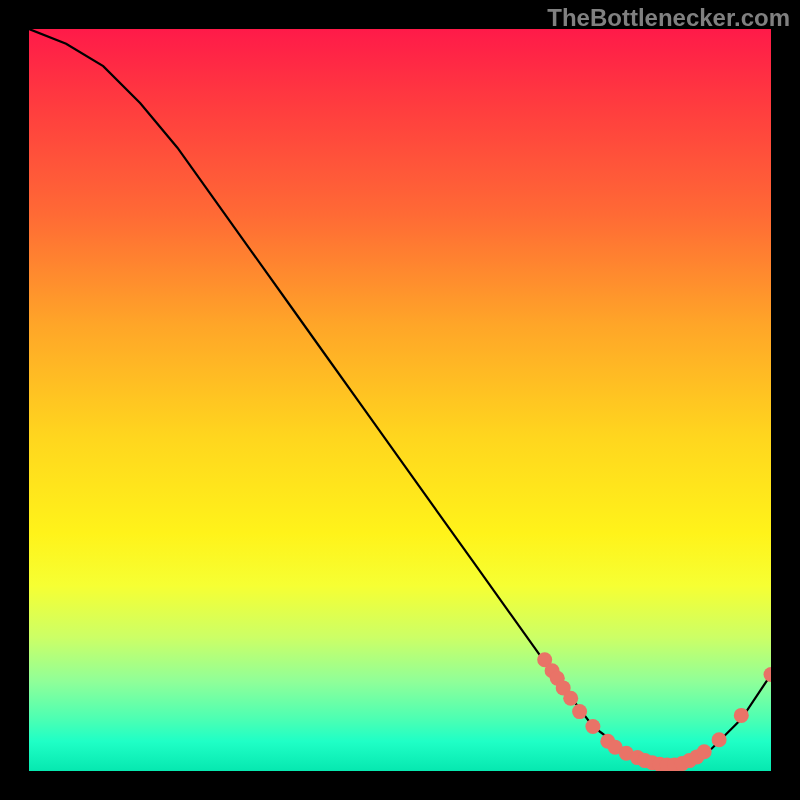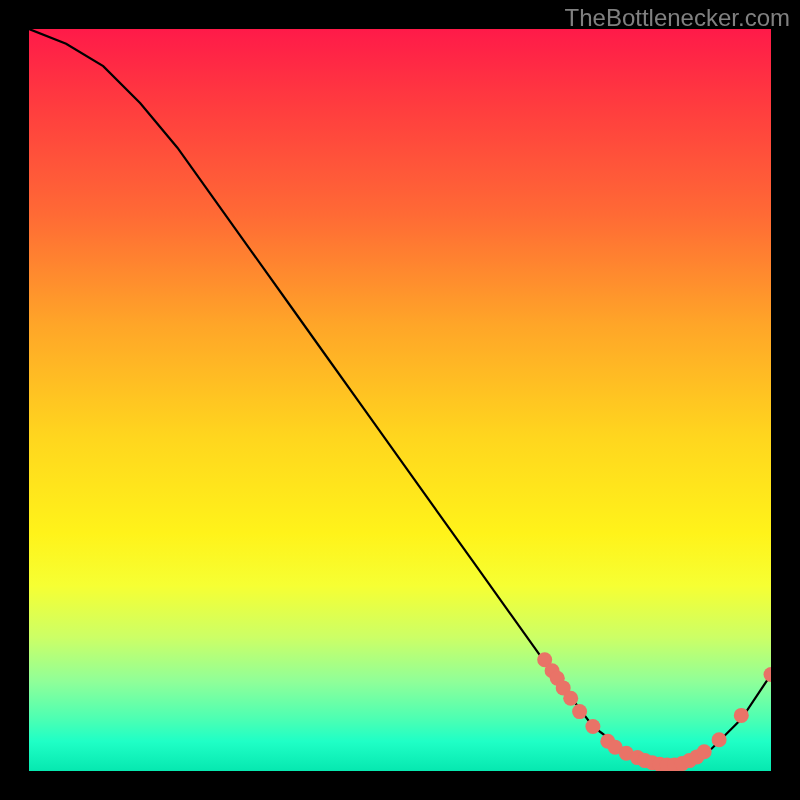--- a/index.html
+++ b/index.html
@@ -32,21 +32,21 @@
       #1fffc6 96%,
       #06e8b0 100%
     );
   }
   .watermark {
     position: absolute;
     top: 4px;
     right: 10px;
     color: #808080;
     font-size: 24px;
-    font-weight: 400;
+    font-weight: 700;
     z-index: 5;
     user-select: none;
   }
   svg.plot {
     position: absolute;
     left: 29px;
     top: 29px;
     width: 742px;
     height: 742px;
     z-index: 3;

